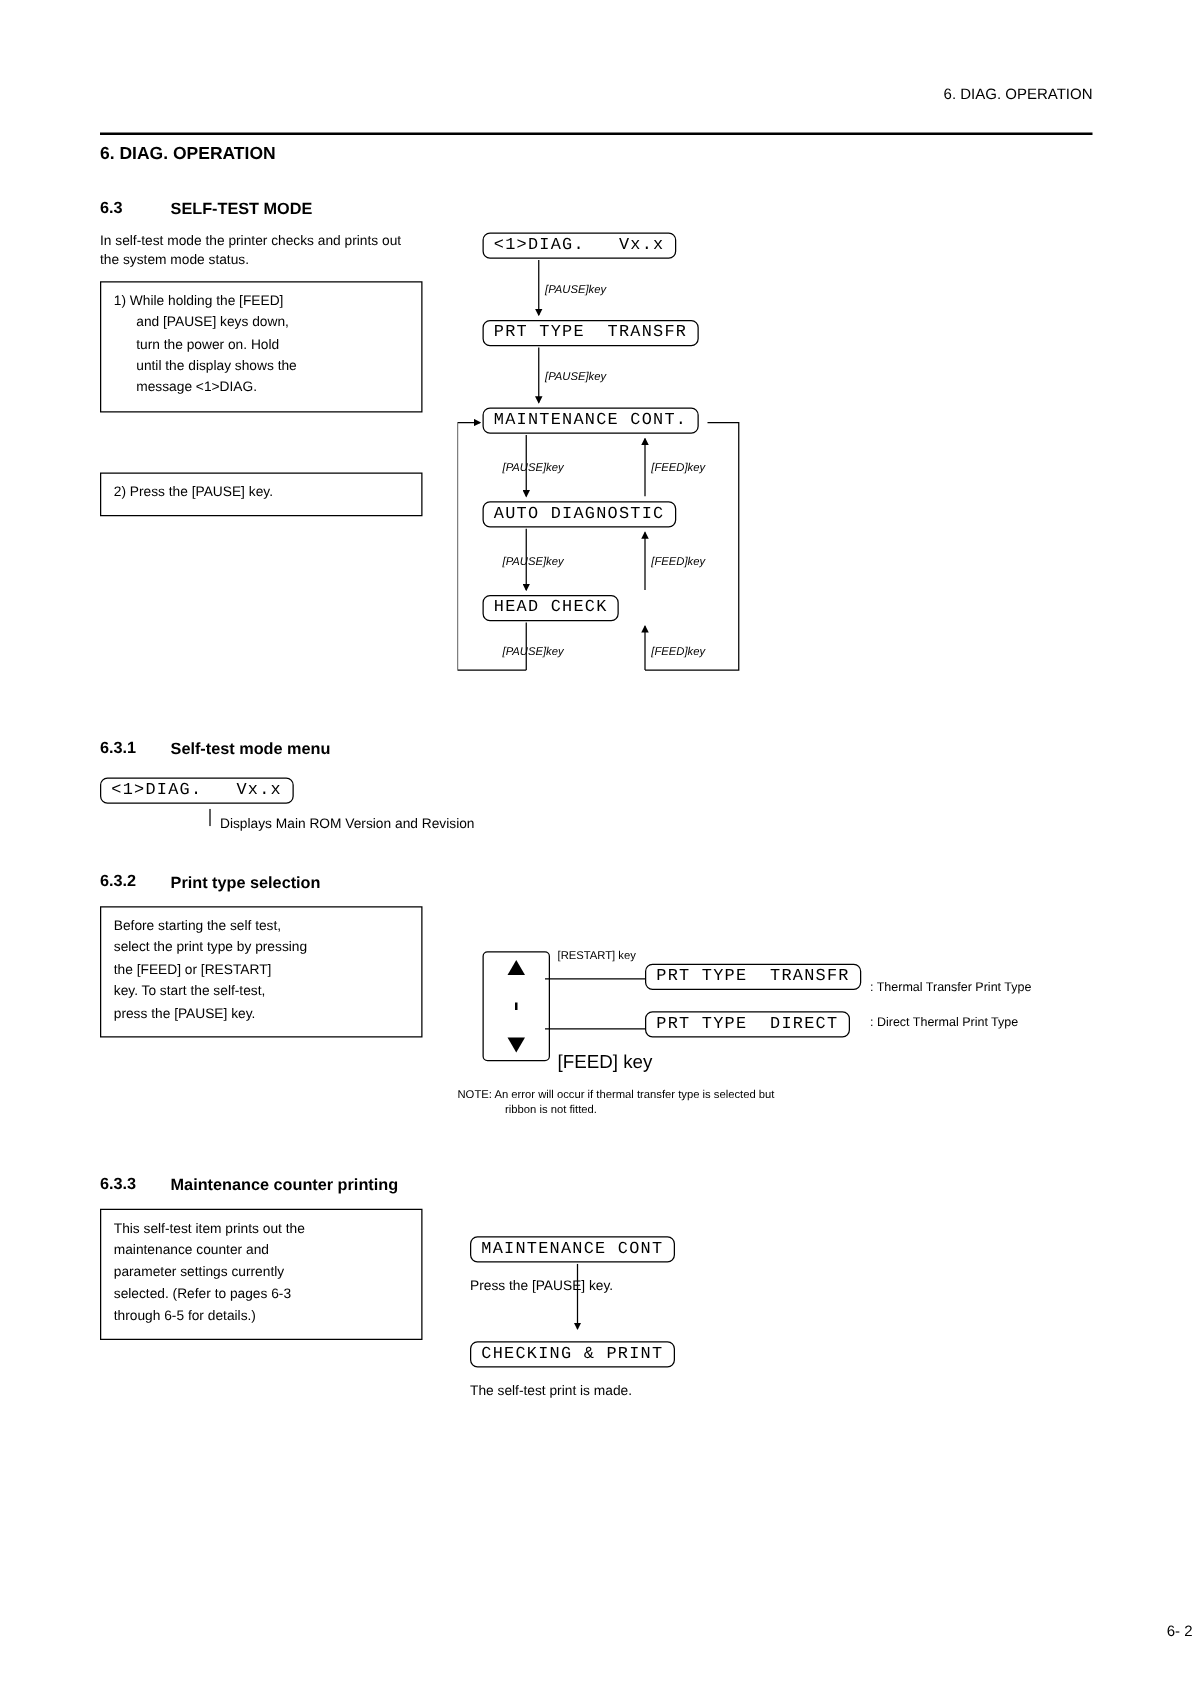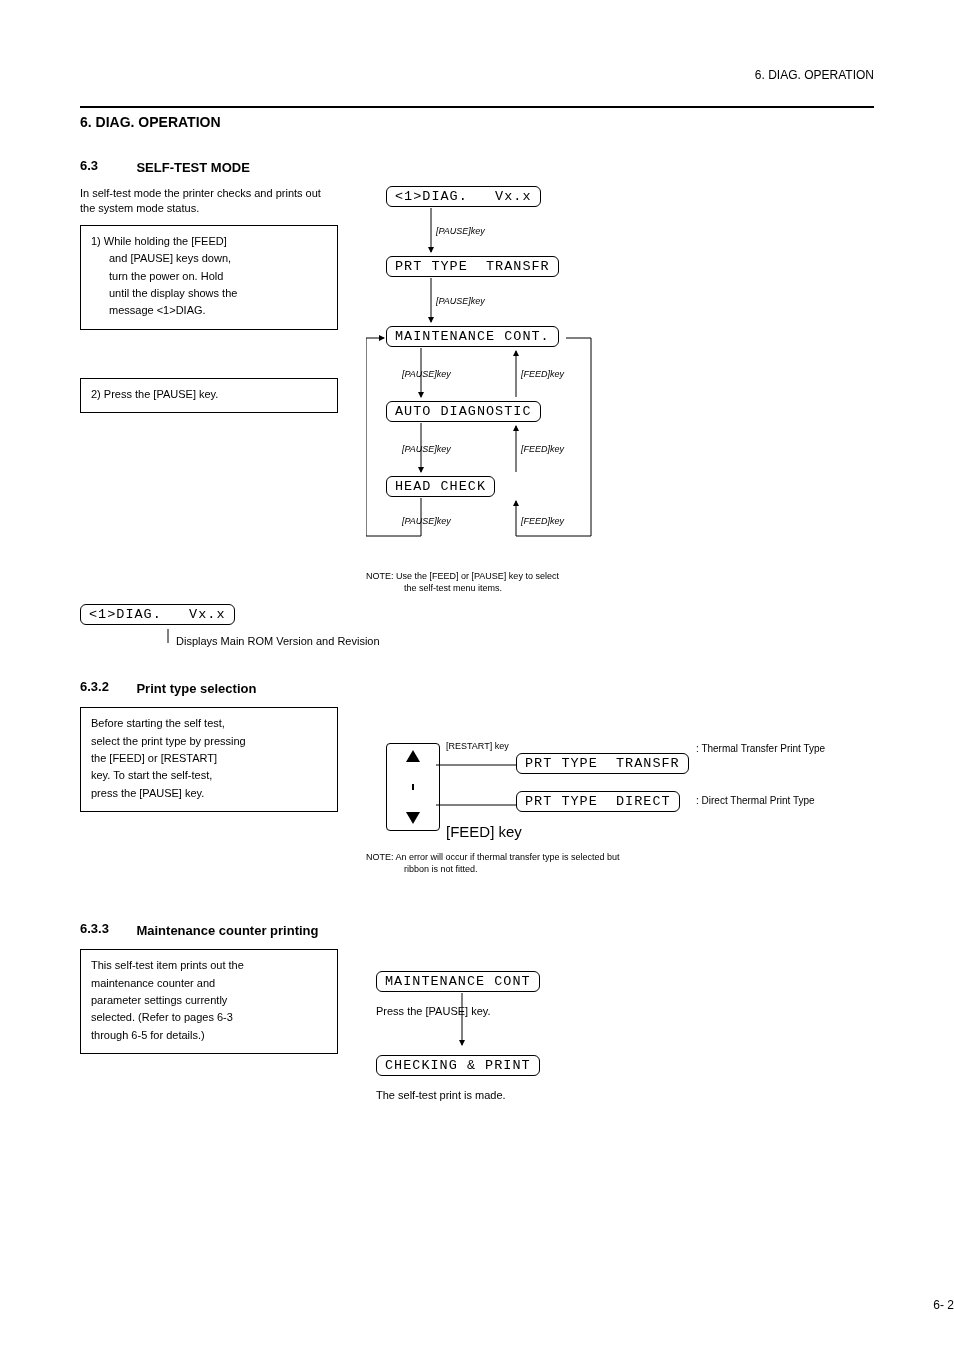--- a/index.html
+++ b/index.html
@@ -93,27 +93,27 @@
 
           <line x1="150" y1="211" x2="150" y2="165" stroke="#000" stroke-width="1" marker-end="url(#ah)"></line>
           <line x1="150" y1="286" x2="150" y2="240" stroke="#000" stroke-width="1" marker-end="url(#ah)"></line>
           <line x1="150" y1="350" x2="150" y2="315" stroke="#000" stroke-width="1" marker-end="url(#ah)"></line>
 
           <polyline points="55,350 0,350 0,152 18,152" fill="none" stroke="#000" stroke-width="1" marker-end="url(#ah)"></polyline>
 
           <polyline points="200,152 225,152 225,350 150,350" fill="none" stroke="#000" stroke-width="1"></polyline>
         </svg>
       </div>
-      <div class="note-txt">
-        <span>NOTE:  Use  the  [FEED]  or  [PAUSE]  key  to  select</span><br>
-        <span style="padding-left:38px;">the self-test menu items.</span>
-      </div>
     </div>
   </div>
 
+  <div class="section-row" style="margin-top:24px;">
+    <span class="subnum">6.3.1</span>
+    <span class="subtitle">Self-test mode menu</span>
+  </div>
   <div class="columns" style="margin-top:6px;">
     <div class="rightcol">
       <div class="lcd" style="margin-top:4px;">&lt;1&gt;DIAG.   Vx.x</div>
       <div class="small-caption" style="margin-top:10px; padding-left:96px; position:relative;">
         <svg width="20" height="14" style="position:absolute; left:78px; top:-6px;">
           <line x1="10" y1="14" x2="10" y2="0" stroke="#000" stroke-width="1"></line>
         </svg>
         <span>Displays Main ROM Version and Revision</span>
       </div>
     </div>
@@ -136,21 +136,21 @@
     <div class="rightcol sec2-right">
       <div class="arrowkey" style="left:20px; top:36px;">
         <div class="tri-up"></div>
         <div class="bar"></div>
         <div class="tri-down"></div>
       </div>
       <div style="position:absolute; left:80px; top:34px; font-size:9px;">[RESTART] key</div>
       <div style="position:absolute; left:80px; top:116px; font-size:15px;">[FEED] key</div>
 
       <div class="lcd" style="position:absolute; left:150px; top:46px;">PRT TYPE  TRANSFR</div>
-      <div style="position:absolute; left:330px; top:36px; font-size:10px;text-align:right;">: Thermal Transfer Print Type</div>
+      <div style="position:absolute; left:330px; top:60px; font-size:10px;text-align:right;">: Thermal Transfer Print Type</div>
 
       <div class="lcd" style="position:absolute; left:150px; top:84px;">PRT TYPE  DIRECT</div>
       <div style="position:absolute; left:330px; top:88px; font-size:10px;">: Direct Thermal Print Type</div>
 
       <svg style="position:absolute; left:70px; top:52px;" width="80" height="56">
         <line x1="0" y1="6" x2="80" y2="6" stroke="#000" stroke-width="1"></line>
         <line x1="0" y1="46" x2="80" y2="46" stroke="#000" stroke-width="1"></line>
       </svg>
 
       <div class="note-txt" style="position:absolute; left:0; top:140px;">

